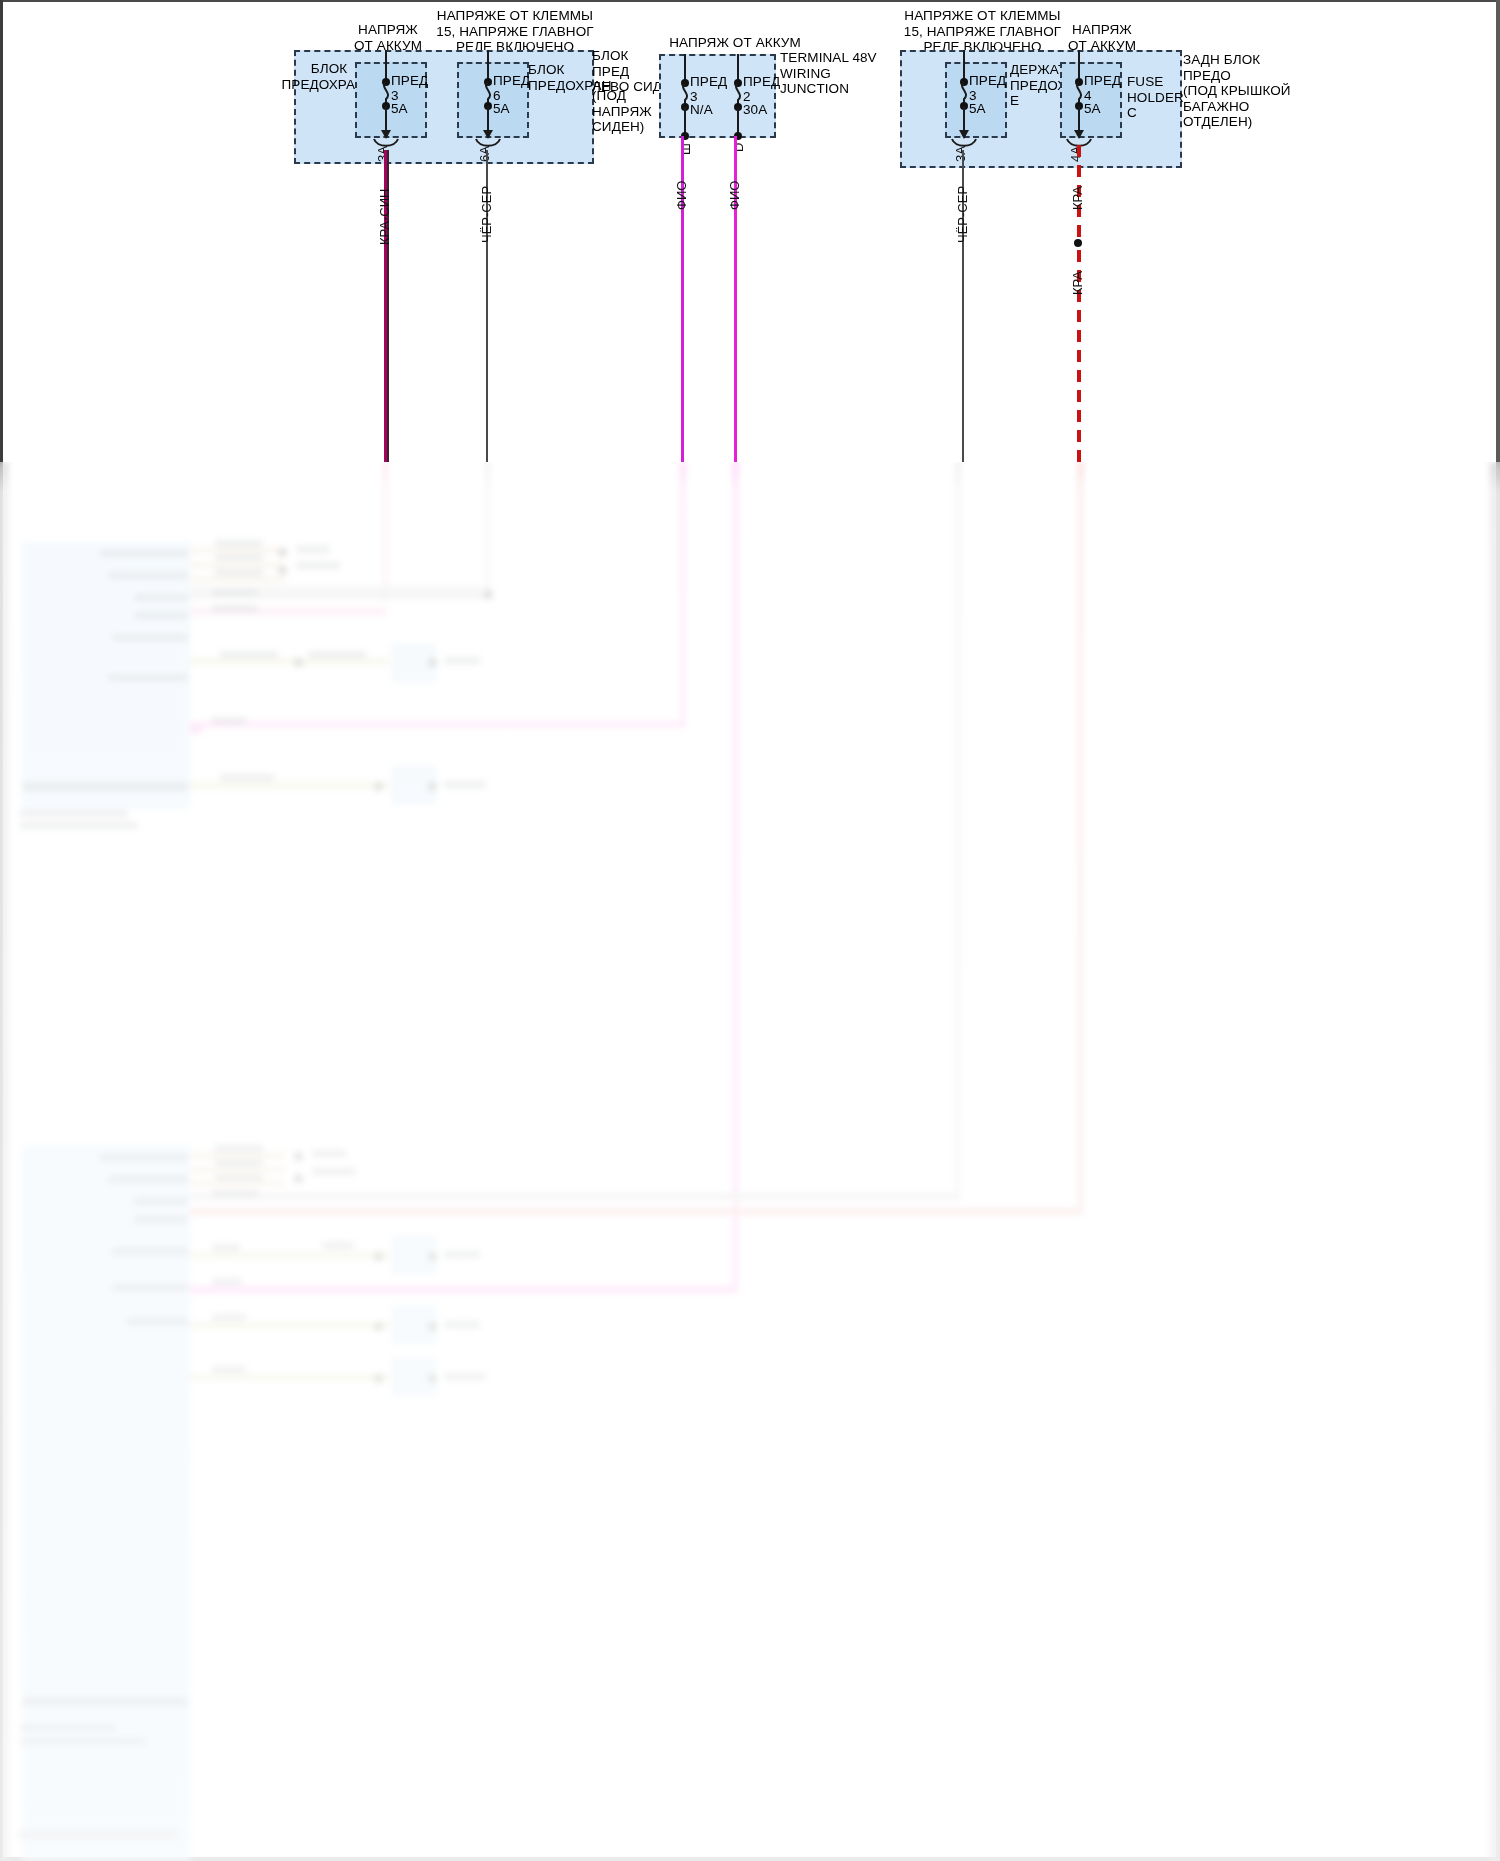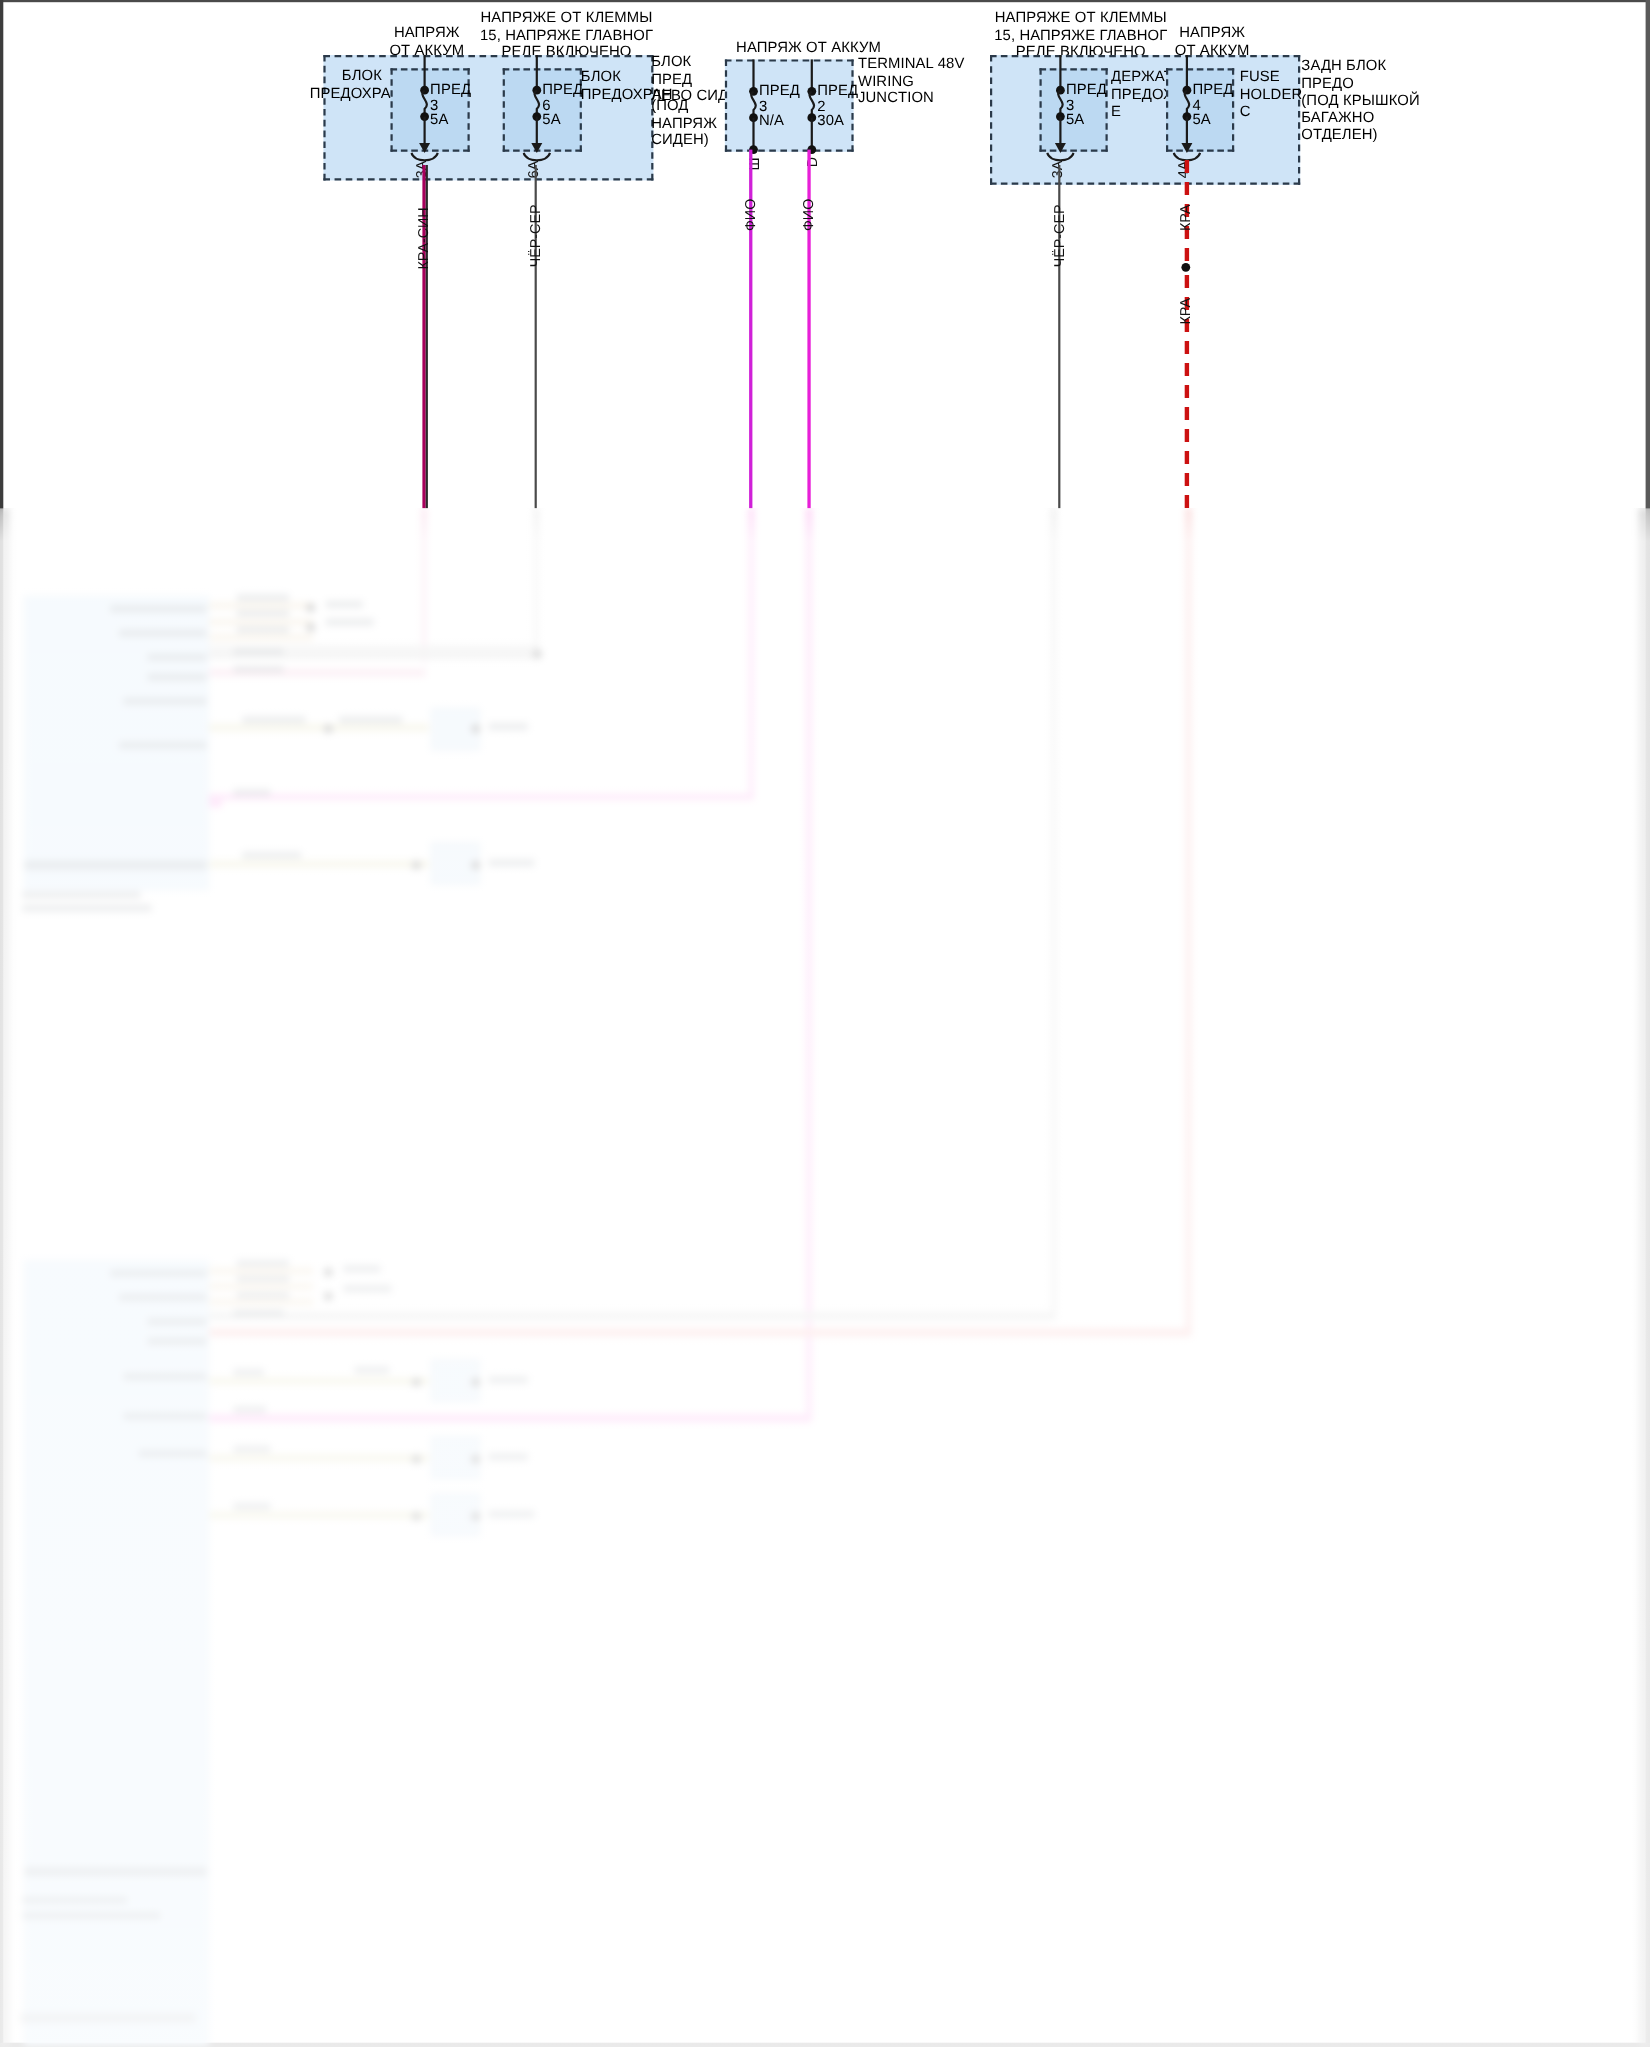--- a/index.html
+++ b/index.html
@@ -233,21 +233,21 @@
     <svg class="arrow" style="left:1071px;top:126px;" width="16" height="14" viewBox="0 0 16 14">
         <path d="M8 13 L3 4 L13 4 Z" fill="#1a1a1a"></path>
       </svg>
     <svg class="arrow" style="left:1066px;top:138px;" width="26" height="12" viewBox="0 0 26 12">
         <path d="M1 1 C4 10, 22 10, 25 1" fill="none" stroke="#1a1a1a" stroke-width="2"></path>
       </svg>
     <div class="lbl l" style="left:1084px;top:73px;">ПРЕД</div>
     <div class="lbl l" style="left:1084px;top:88px;">4</div>
     <div class="lbl l" style="left:1084px;top:101px;">5A</div>
     <div class="rot" style="left:1068px;top:162px;">4A</div>
-    <div class="lbl l" style="left:1127px;top:62px;width:62px;">FUSE
+    <div class="lbl l" style="left:1127px;top:74px;width:62px;">FUSE
 HOLDER
 C</div>
 
     <div class="wire" style="left:384px;top:150px;height:312px;background:#a8005c;"></div>
     <div class="wire" style="left:387px;top:150px;height:312px;width:1.5px;background:#2a2a2a;"></div>
     <div class="rot" style="left:377px;top:245px;color:#111;">КРА-СИН</div>
 
     <div class="wire" style="left:486px;top:150px;height:312px;width:2px;background:#4a4a4a;"></div>
     <div class="rot" style="left:479px;top:243px;color:#111;">ЧЁР-СЕР</div>
 

